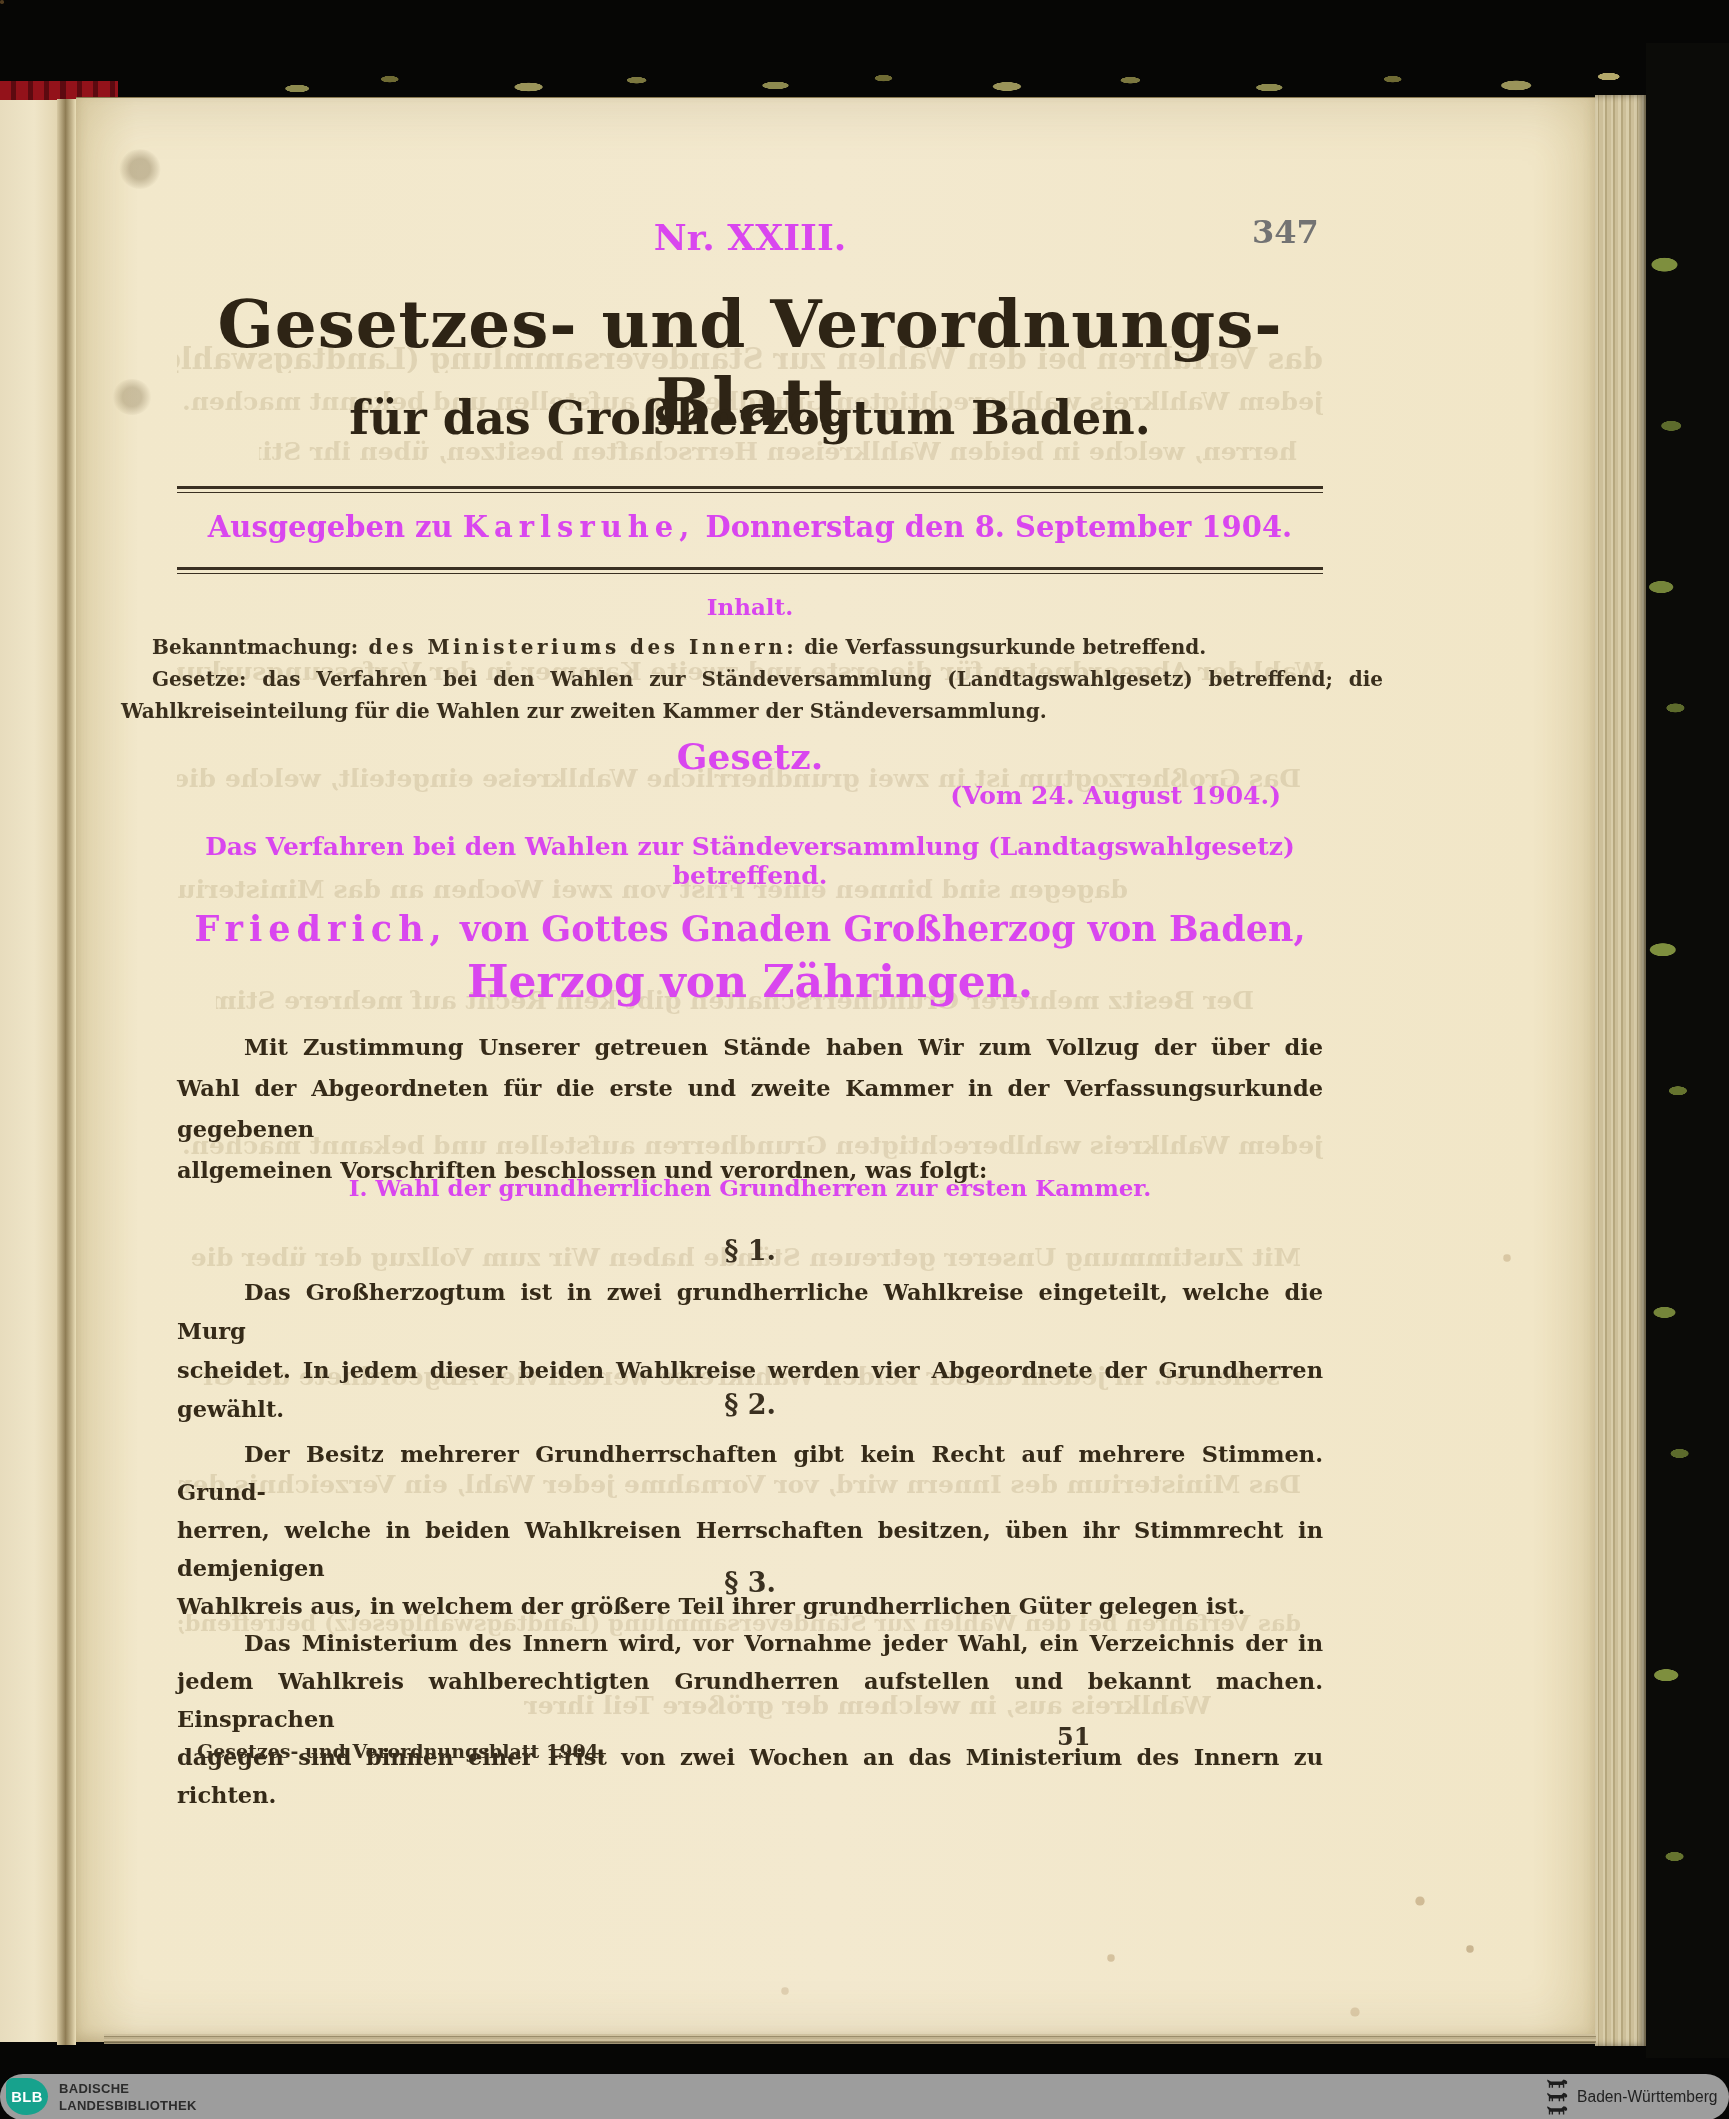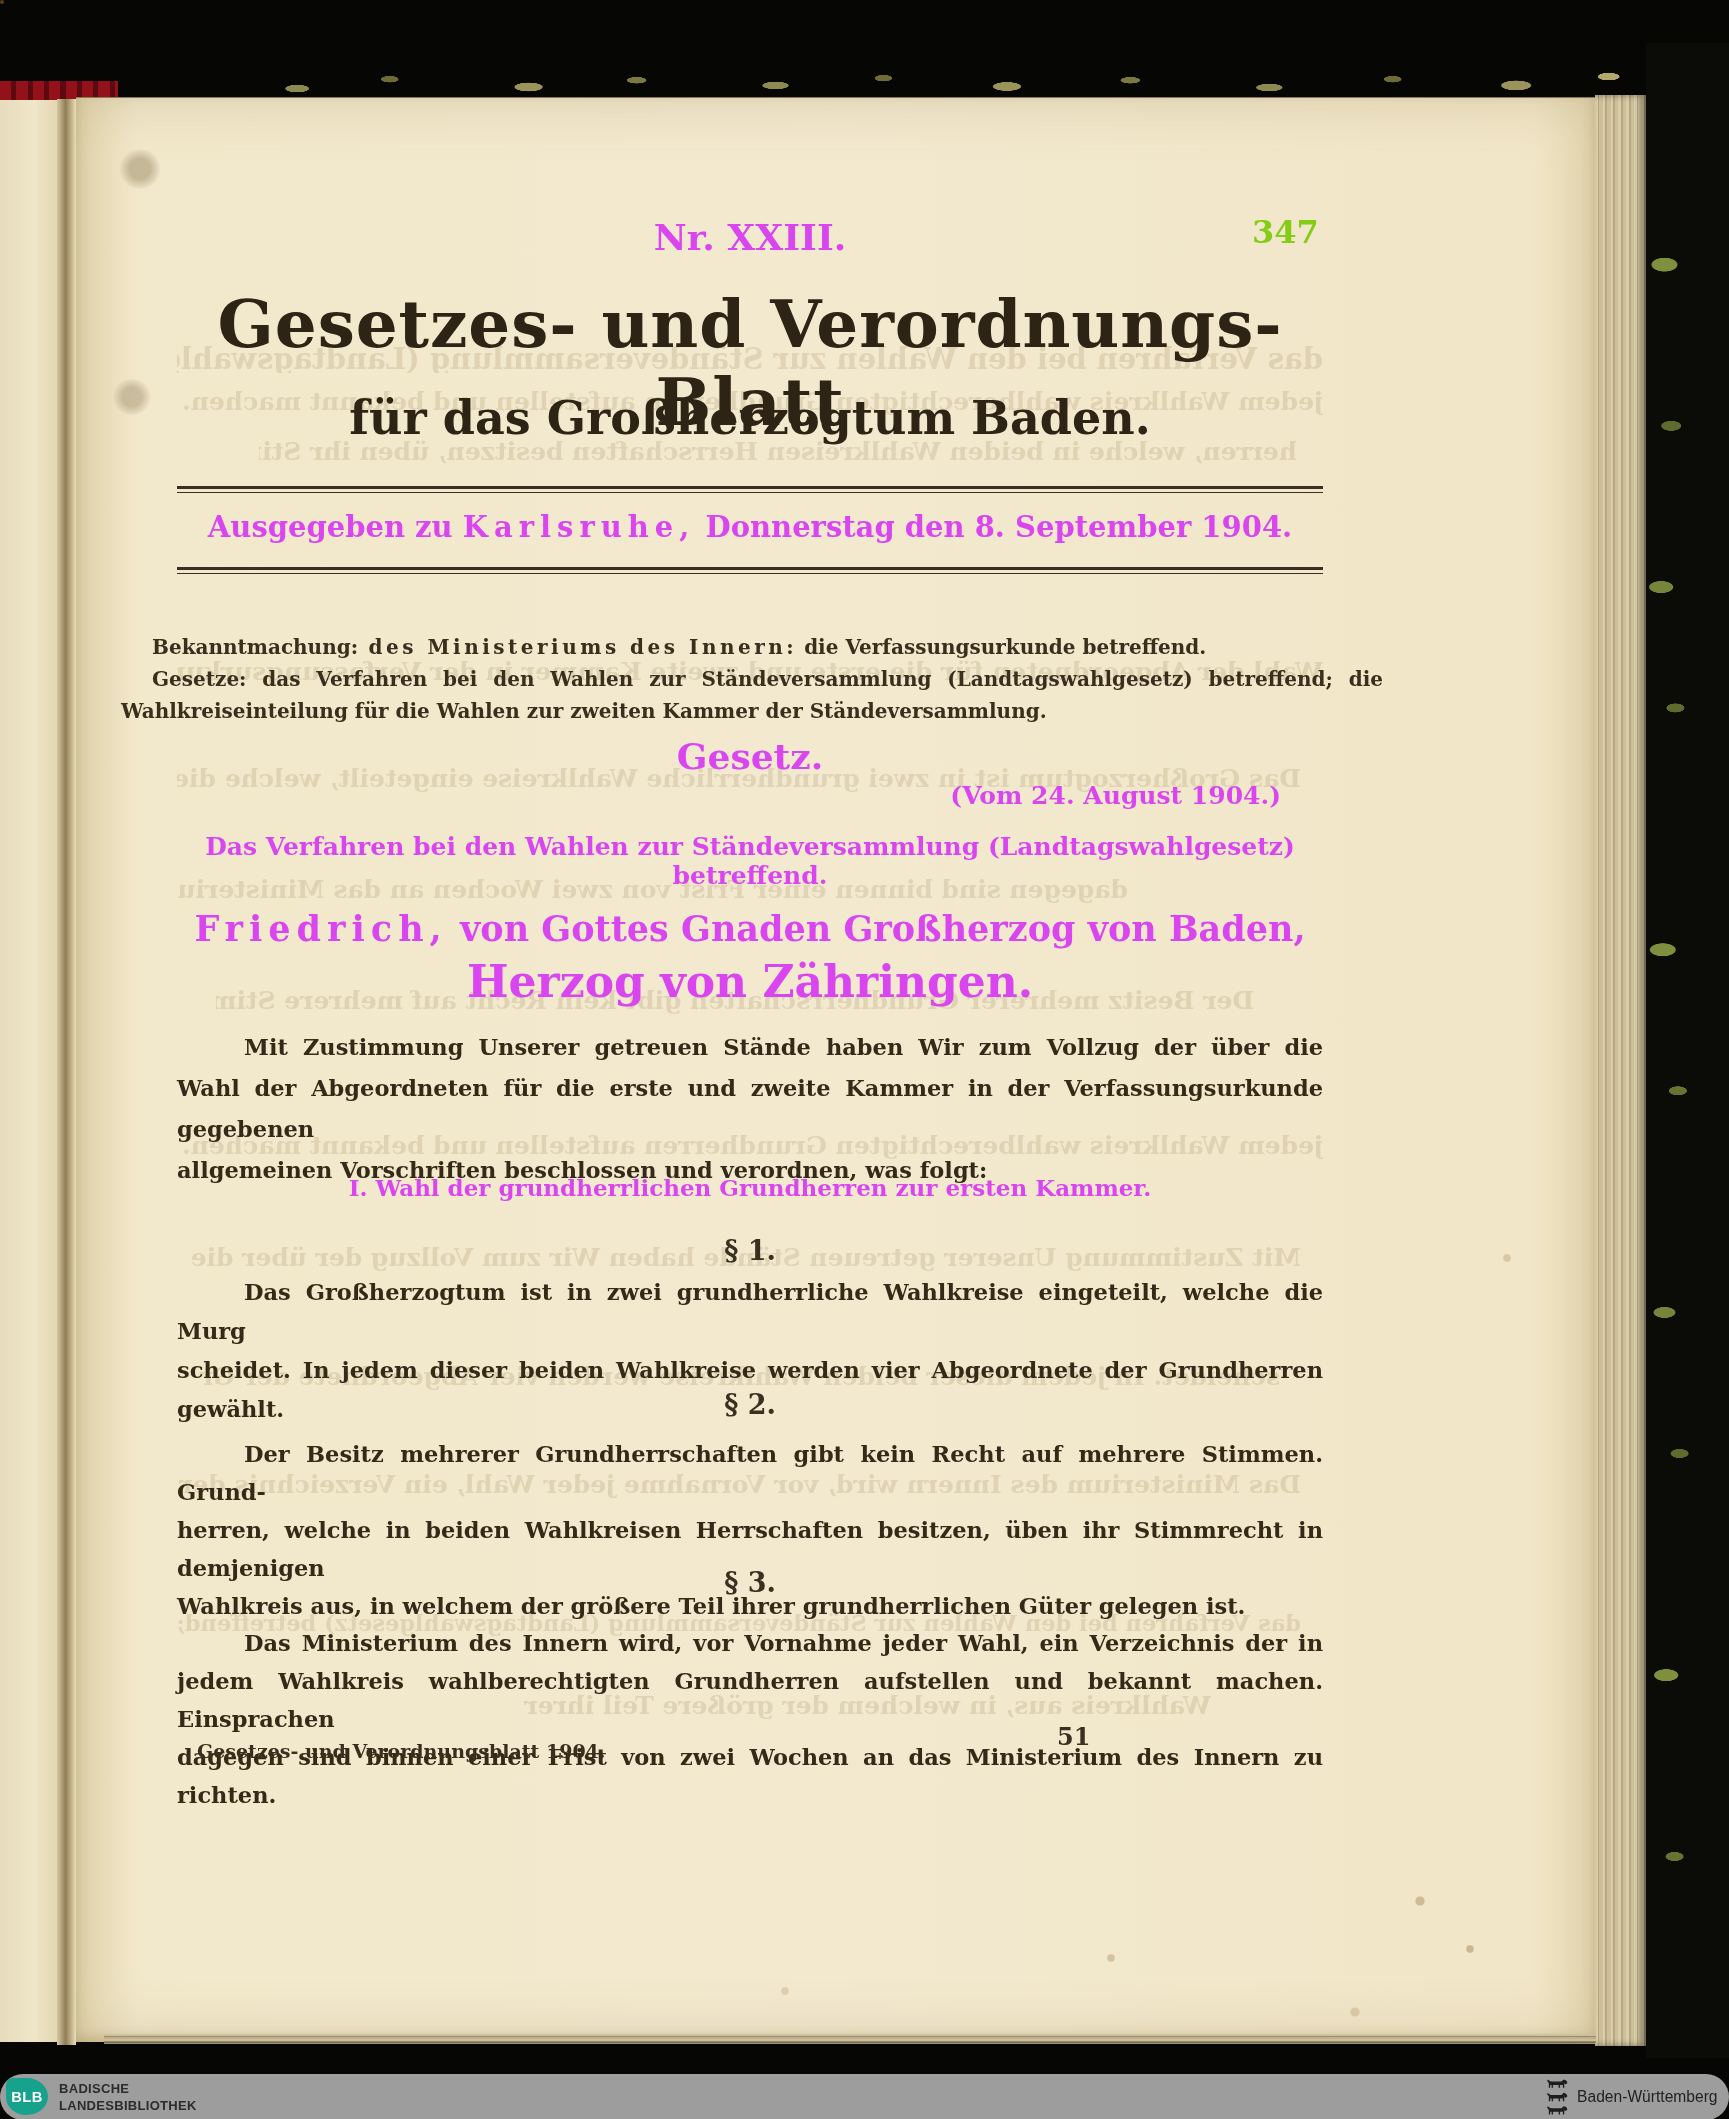--- a/index.html
+++ b/index.html
@@ -72,21 +72,21 @@
   .ink{color:#d946ef;}
   .content{position:absolute;left:0;top:0;width:1729px;height:2119px;pointer-events:none;}
   .col{position:absolute;left:177px;width:1146px;}
   .center{text-align:center;}
   .jline{text-align:justify;text-align-last:justify;}
   .jline.last{text-align-last:left;}
   .indent{text-indent:67px;}
   .sperr{letter-spacing:6px;}
   .sperr-sm{letter-spacing:3.5px;}
   .nr-line{top:216px;font-size:36px;font-weight:bold;}
-  .folio{position:absolute;left:1252px;top:213px;font-size:32px;font-weight:600;color:#84cc16;}
+  .folio{position:absolute;left:1252px;top:213px;font-size:32px;font-weight:600;color:#737373;}
   .title1{top:285px;font-size:66px;font-weight:bold;letter-spacing:0.9px;color:#2e2415;}
   .title2{top:391px;font-size:46px;font-weight:bold;color:#2e2415;}
   .rule{position:absolute;left:177px;width:1146px;height:2.6px;
     border-top:3.5px solid #3a3022;border-bottom:1.7px solid #3a3022;}
   .rule1{top:486px;}
   .rule2{top:567px;}
   .dateline{top:510px;font-size:29px;font-weight:bold;}
   .inhalt-head{top:593px;font-size:23px;font-weight:bold;}
   .inhalt-block{position:absolute;left:121px;top:631px;width:1262px;
     font-size:20px;line-height:32px;font-weight:600;color:#3a2f1d;}
@@ -156,20 +156,21 @@
   <div class="ghost" style="left:519px;top:1691px;width:692px;">Wahlkreis aus, in welchem der größere Teil ihrer grundherrlichen Güter gelegen ist.</div>
 
   <div class="col center ink nr-line" style="position:absolute;">Nr. XXIII.</div>
   <div class="folio">347</div>
   <div class="col center title1" style="position:absolute;">Gesetzes- und Verordnungs-Blatt</div>
   <div class="col center title2" style="position:absolute;">für das Großherzogtum Baden.</div>
   <div class="rule rule1"></div>
   <div class="col center ink dateline" style="position:absolute;"><span>Ausgegeben zu </span><span class="sperr">Karlsruhe,</span><span> Donnerstag den 8. September 1904.</span></div>
   <div class="rule rule2"></div>
 
+  <div class="col center ink inhalt-head" style="position:absolute;">Inhalt.</div>
   <div class="inhalt-block">
     <div class="inhalt-entry"><b>Bekanntmachung:</b><span class="sperr-sm"> des Ministeriums des Innern:</span><span> die Verfassungsurkunde betreffend.</span></div>
     <div class="inhalt-entry"><b>Gesetze:</b><span> das Verfahren bei den Wahlen zur Ständeversammlung (Landtagswahlgesetz) betreffend; die Wahlkreiseinteilung für die Wahlen zur zweiten Kammer der Ständeversammlung.</span></div>
   </div>
 
   <div class="col center ink gesetz-head" style="position:absolute;">Gesetz.</div>
   <div class="col ink vom-line" style="position:absolute;">(Vom 24. August 1904.)</div>
   <div class="col center ink subject" style="position:absolute;">Das Verfahren bei den Wahlen zur Ständeversammlung (Landtagswahlgesetz) betreffend.</div>
   <div class="col center ink friedrich" style="position:absolute;"><span class="sperr">Friedrich,</span><span> von Gottes Gnaden Großherzog von Baden,</span></div>
   <div class="col center ink herzog" style="position:absolute;">Herzog von Zähringen.</div>

